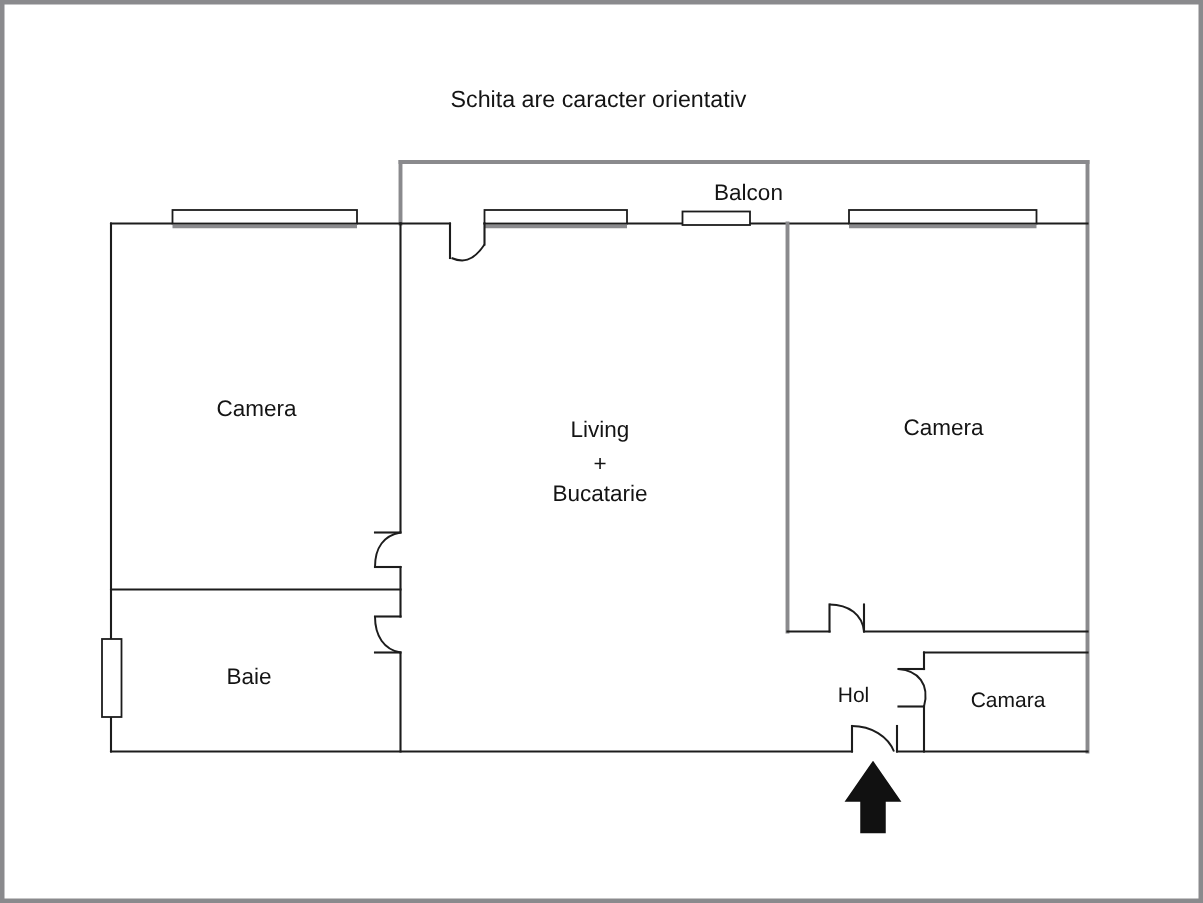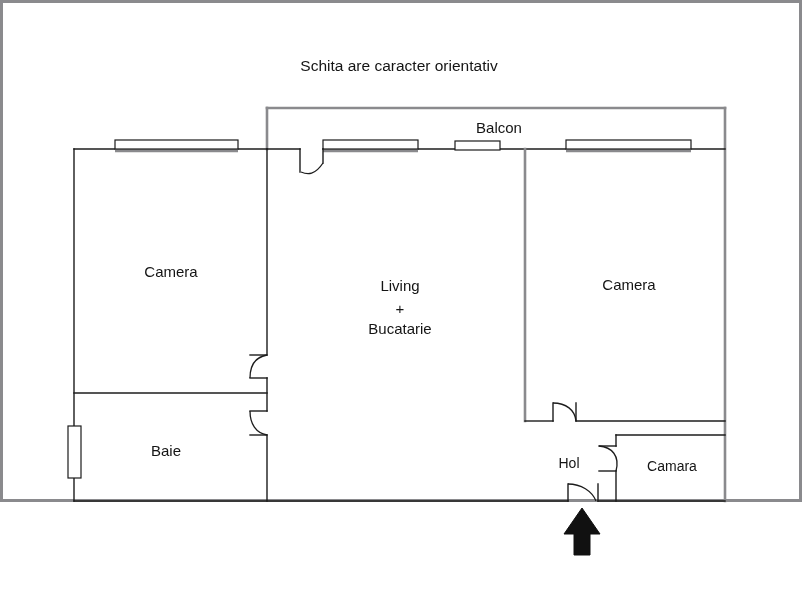--- a/index.html
+++ b/index.html
@@ -11,21 +11,21 @@
     width: 802px;
     height: 602px;
     font-family: "Liberation Sans", sans-serif;
     overflow: hidden;
   }
   #plan-frame {
     position: absolute;
     left: 0;
     top: 0;
     width: 802px;
-    height: 502px;
+    height: 602px;
     box-sizing: border-box;
     border: 3px solid #8a8a8d;
     background: #ffffff;
   }
   #floorplan-svg {
     position: absolute;
     left: 0;
     top: 0;
     width: 802px;
     height: 602px;

